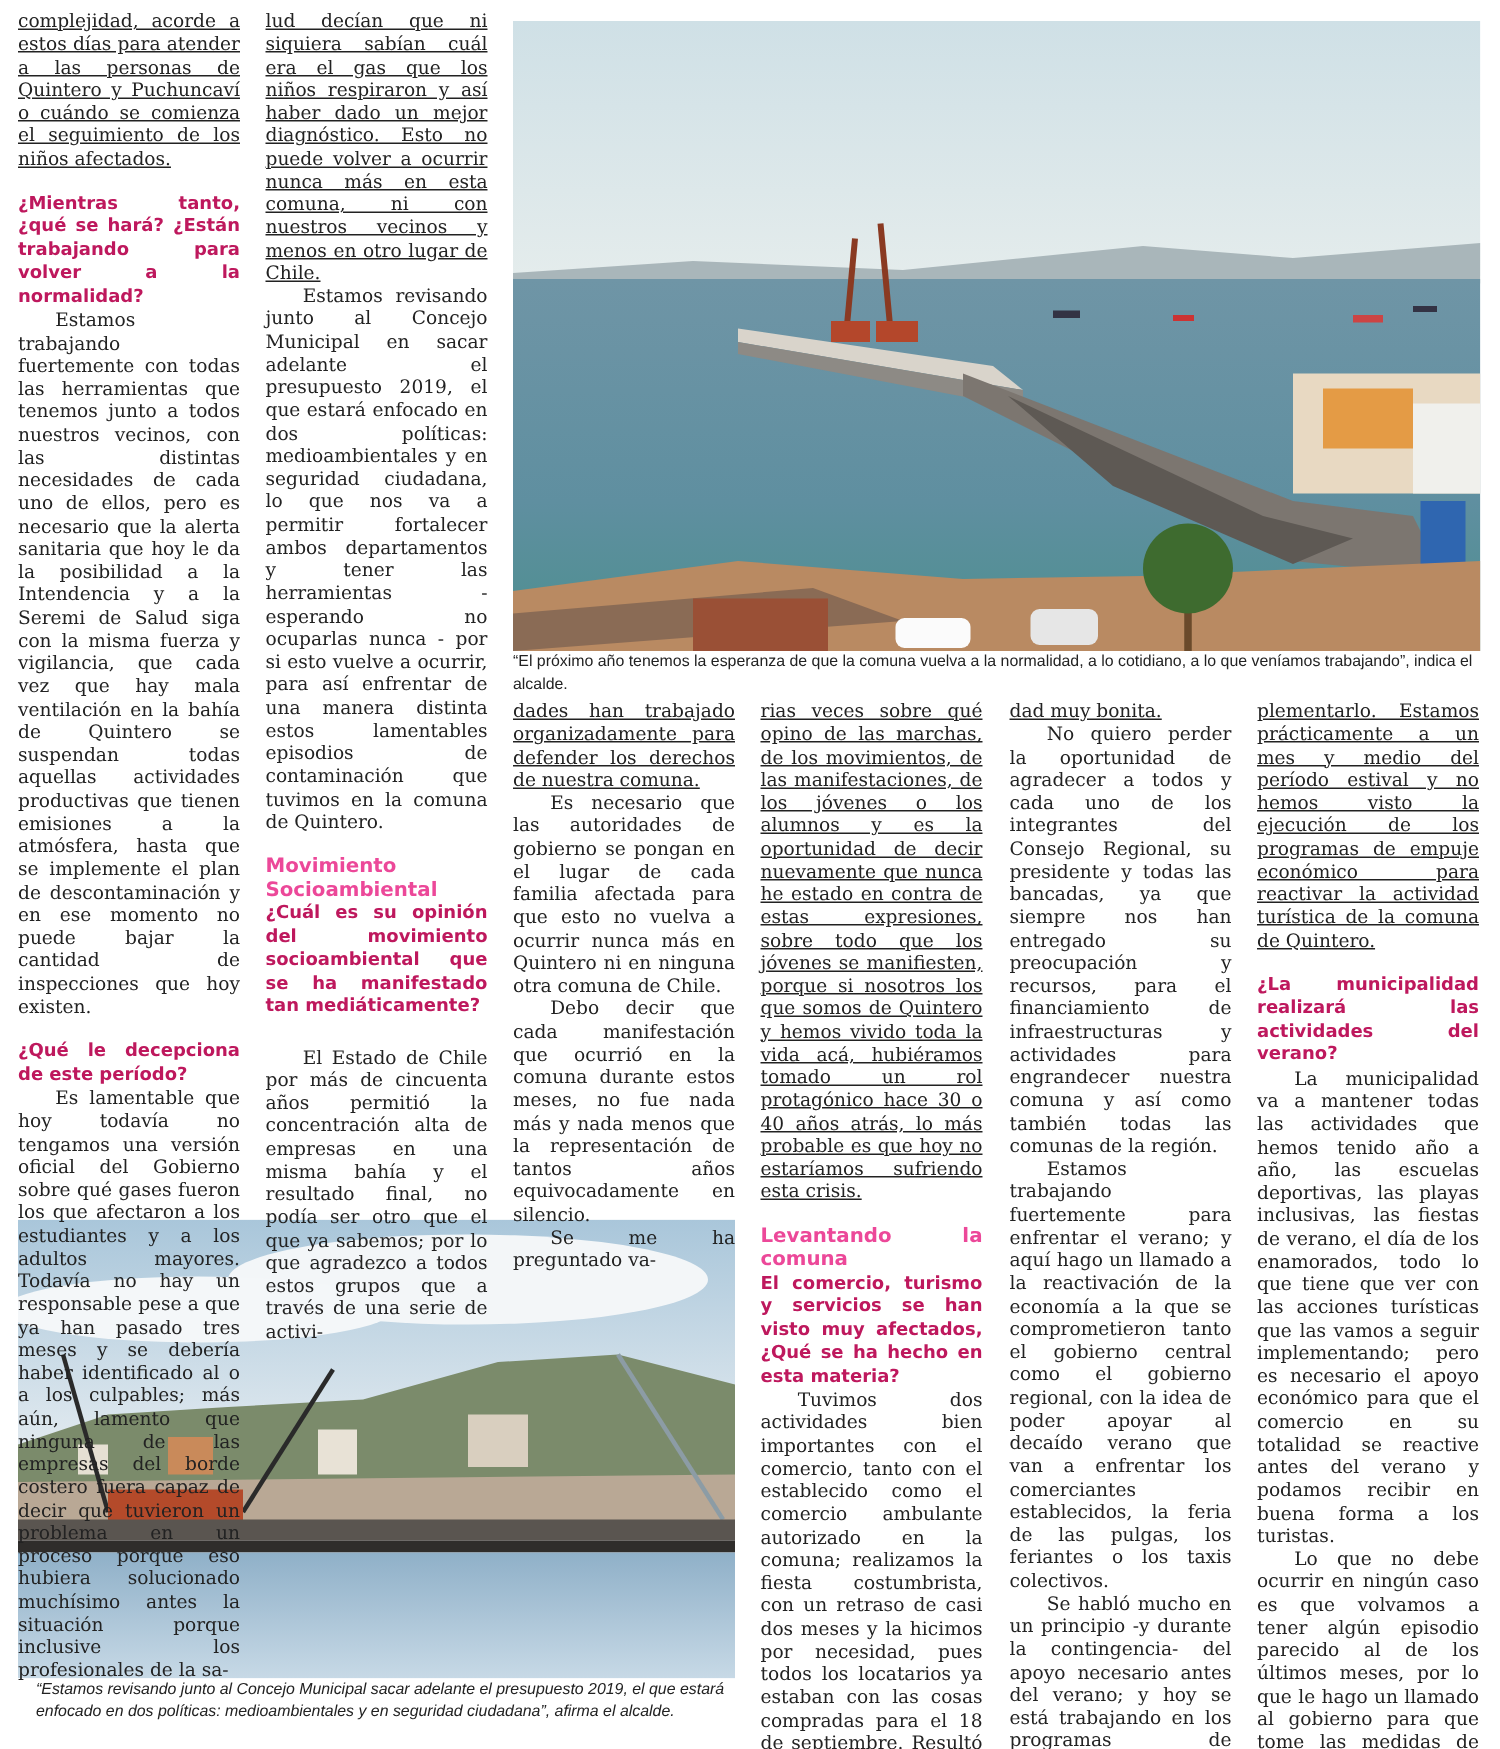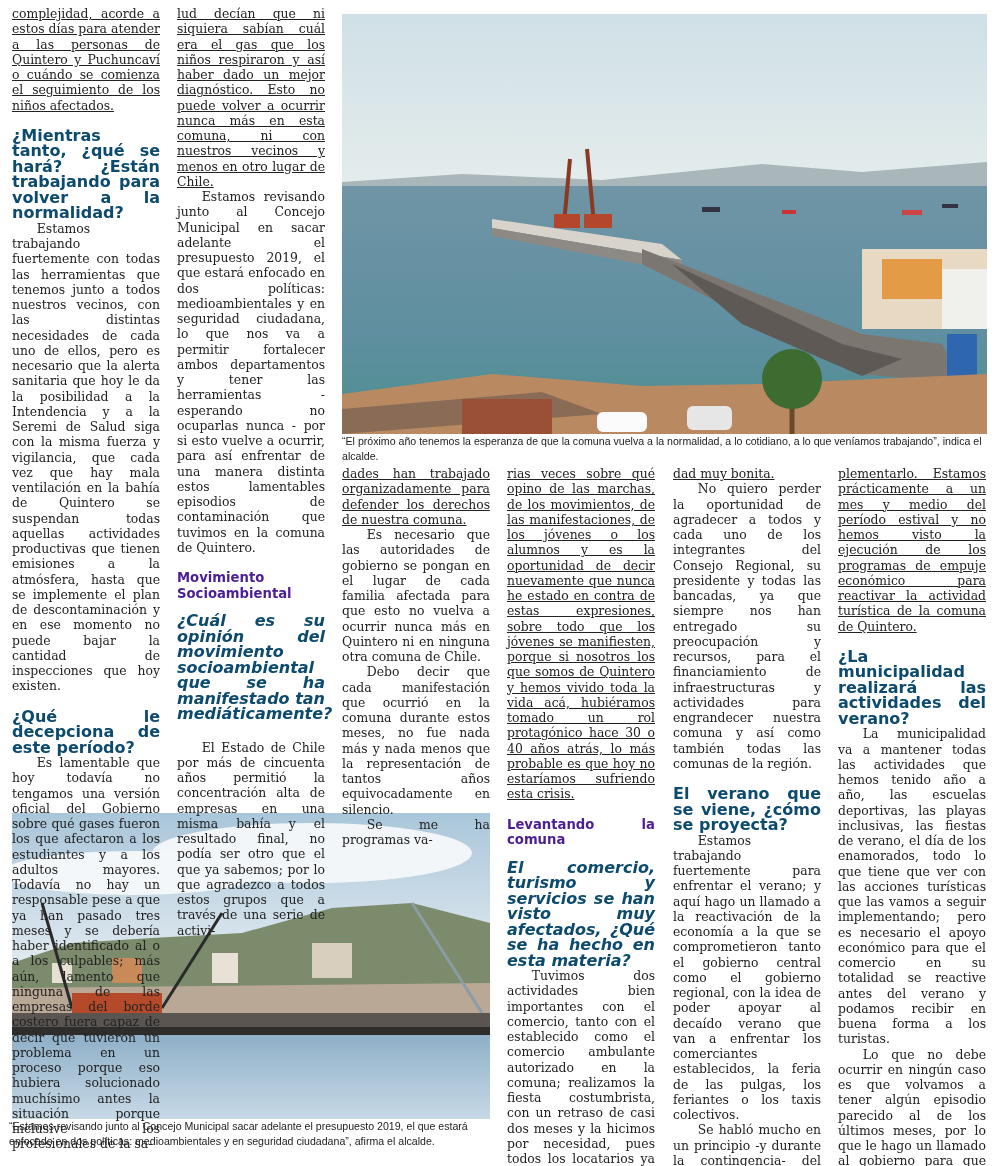--- a/index.html
+++ b/index.html
@@ -1,23 +1,23 @@
 <!DOCTYPE html>
 <html><head>
 <meta charset="utf-8">
 <style>
   html, body { margin:0; padding:0; background:#fff; }
   body { width:1000px; height:1166px; position:relative; overflow:hidden; font-family:"DejaVu Serif", serif; color:#222; }
   .col { position:absolute; font-size:12.4px; line-height:15.25px; text-align:justify; hyphens:manual; }
   .col p { margin:0; text-indent:2em; }
   .col p.noindent { text-indent:0;text-decoration:underline; }
   .col p.gap { margin-top:18px; }
-  .q { font-family:"DejaVu Sans", sans-serif; font-weight:bold; font-size:16px; line-height:15.5px; color:#0c4a6e; margin:15px 0 0 0; text-align:justify; }
-  .q.first { margin-top:12px;font-style:italic; }
-  .section-title { font-family:"DejaVu Sans", sans-serif; font-weight:bold; color:#4c1d95; font-size:13.2px; line-height:15.5px; margin:15px 0 0 0; }
+  .q { font-family:"DejaVu Sans", sans-serif; font-weight:bold; font-size:12px; line-height:15.5px; color:#be185d; margin:15px 0 0 0; text-align:justify; }
+  .q.first { margin-top:0; }
+  .section-title { font-family:"DejaVu Sans", sans-serif; font-weight:bold; color:#ec4899; font-size:13.2px; line-height:15.5px; margin:15px 0 0 0; }
   .photo { position:absolute; overflow:hidden; }
   .caption { position:absolute; font-family:"Liberation Sans", sans-serif; font-size:10.6px; line-height:15px; color:#222; }
 </style>
 </head>
 <body>
 
 <div class="photo" style="left:342px; top:14px; width:645px; height:420px;">
   <svg width="645" height="420" viewBox="0 0 645 420">
     <defs>
       <linearGradient id="sky1" x1="0" y1="0" x2="0" y2="1">
@@ -94,21 +94,21 @@
     <line x1="150" y1="195" x2="210" y2="100" stroke="#2a2a2a" stroke-width="3"></line>
     <line x1="470" y1="200" x2="400" y2="90" stroke="#8c9ca5" stroke-width="3"></line>
     <rect x="60" y="180" width="90" height="25" fill="#b44a2a"></rect>
 
     <rect x="0" y="200" width="478" height="14" fill="#5a5550"></rect>
     <rect x="0" y="214" width="478" height="8" fill="#2f2d2b"></rect>
 
     <rect y="222" width="478" height="84" fill="url(#sea2)"></rect>
   </svg>
 </div>
-<div class="caption" style="left:9px; top:1119px; width:480px;">“Estamos revisando junto al Concejo Municipal sacar adelante el presupuesto 2019, el que estará enfocado en dos políticas: medioambientales y en seguridad ciudadana”, afirma el alcalde.</div>
+<div class="caption" style="left:24px; top:1119px; width:480px;font-style:italic;">“Estamos revisando junto al Concejo Municipal sacar adelante el presupuesto 2019, el que estará enfocado en dos políticas: medioambientales y en seguridad ciudadana”, afirma el alcalde.</div>
 
 <div class="col" style="left:12px; top:6px; width:148px;">
   <p class="noindent">complejidad, acorde a estos días para atender a las personas de Quintero y Puchuncaví o cuándo se comienza el seguimiento de los niños afectados.</p>
   <div class="q">¿Mientras tanto, ¿qué se hará? ¿Están trabajando para volver a la normalidad?</div>
   <p>Estamos trabajando fuertemente con todas las herramientas que tenemos junto a todos nuestros vecinos, con las distintas necesidades de cada uno de ellos, pero es necesario que la alerta sanitaria que hoy le da la posibilidad a la Intendencia y a la Seremi de Salud siga con la misma fuerza y vigilancia, que cada vez que hay mala ventilación en la bahía de Quintero se suspendan todas aquellas actividades productivas que tienen emisiones a la atmósfera, hasta que se implemente el plan de descontaminación y en ese momento no puede bajar la cantidad de inspecciones que hoy existen.</p>
   <div class="q">¿Qué le decepciona de este período?</div>
   <p>Es lamentable que hoy todavía no tengamos una versión oficial del Gobierno sobre qué gases fueron los que afectaron a los estudiantes y a los adultos mayores. Todavía no hay un responsable pese a que ya han pasado tres meses y se debería haber identificado al o a los culpables; más aún, lamento que ninguna de las empresas del borde costero fuera capaz de decir que tuvieron un problema en un proceso porque eso hubiera solucionado muchísimo antes la situación porque inclusive los profesionales de la sa-</p>
 </div>
 
 <div class="col" style="left:177px; top:6px; width:148px;">
@@ -116,35 +116,34 @@
   <p>Estamos revisando junto al Concejo Municipal en sacar adelante el presupuesto 2019, el que estará enfocado en dos políticas: medioambientales y en seguridad ciudadana, lo que nos va a permitir fortalecer ambos departamentos y tener las herramientas - esperando no ocuparlas nunca - por si esto vuelve a ocurrir, para así enfrentar de una manera distinta estos lamentables episodios de contaminación que tuvimos en la comuna de Quintero.</p>
   <div class="section-title">Movimiento Socioambiental</div>
   <div class="q first">¿Cuál es su opinión del movimiento socioambiental que se ha manifestado tan mediáticamente?</div>
   <p class="gap">El Estado de Chile por más de cincuenta años permitió la concentración alta de empresas en una misma bahía y el resultado final, no podía ser otro que el que ya sabemos; por lo que agradezco a todos estos grupos que a través de una serie de activi-</p>
 </div>
 
 <div class="col" style="left:342px; top:466px; width:148px;">
   <p class="noindent">dades han trabajado organizadamente para defender los derechos de nuestra comuna.</p>
   <p>Es necesario que las autoridades de gobierno se pongan en el lugar de cada familia afectada para que esto no vuelva a ocurrir nunca más en Quintero ni en ninguna otra comuna de Chile.</p>
   <p>Debo decir que cada manifestación que ocurrió en la comuna durante estos meses, no fue nada más y nada menos que la representación de tantos años equivocadamente en silencio.</p>
-  <p>Se me ha programas va-</p>
+  <p>Se me ha preguntado va-</p>
 </div>
 
 <div class="col" style="left:507px; top:466px; width:148px;">
   <p class="noindent">rias veces sobre qué opino de las marchas, de los movimientos, de las manifestaciones, de los jóvenes o los alumnos y es la oportunidad de decir nuevamente que nunca he estado en contra de estas expresiones, sobre todo que los jóvenes se manifiesten, porque si nosotros los que somos de Quintero y hemos vivido toda la vida acá, hubiéramos tomado un rol protagónico hace 30 o 40 años atrás, lo más probable es que hoy no estaríamos sufriendo esta crisis.</p>
   <div class="section-title">Levantando la comuna</div>
   <div class="q first">El comercio, turismo y servicios se han visto muy afectados, ¿Qué se ha hecho en esta materia?</div>
   <p>Tuvimos dos actividades bien importantes con el comercio, tanto con el establecido como el comercio ambulante autorizado en la comuna; realizamos la fiesta costumbrista, con un retraso de casi dos meses y la hicimos por necesidad, pues todos los locatarios ya estaban con las cosas compradas para el 18 de septiembre. Resultó una actividad con mucha gente y agradezco a todos aquellos que asistieron.</p>
 
 </div>
 
 <div class="col" style="left:673px; top:466px; width:148px;">
   <p class="noindent">dad muy bonita.</p>
   <p>No quiero perder la oportunidad de agradecer a todos y cada uno de los integrantes del Consejo Regional, su presidente y todas las bancadas, ya que siempre nos han entregado su preocupación y recursos, para el financiamiento de infraestructuras y actividades para engrandecer nuestra comuna y así como también todas las comunas de la región.</p>
-  <div class="q">El verano que se viene, ¿cómo se proyecta?</div>
   <p>Estamos trabajando fuertemente para enfrentar el verano; y aquí hago un llamado a la reactivación de la economía a la que se comprometieron tanto el gobierno central como el gobierno regional, con la idea de poder apoyar al decaído verano que van a enfrentar los comerciantes establecidos, la feria de las pulgas, los feriantes o los taxis colectivos.</p>
   <p>Se habló mucho en un principio -y durante la contingencia- del apoyo necesario antes del verano; y hoy se está trabajando en los programas de gobierno, pero no con la rapidez y con la implementación que la comuna necesita o espera. Y por ello, voy a solicitar rápidamente al intendente, que ha estado muy presente en la comuna, una nueva mesa de trabajo, pero con resultados de verdad pues todo lo conversado durante estos meses hay que empezar a im-</p>
 </div>
 
 <div class="col" style="left:838px; top:466px; width:148px;">
   <p class="noindent">plementarlo. Estamos prácticamente a un mes y medio del período estival y no hemos visto la ejecución de los programas de empuje económico para reactivar la actividad turística de la comuna de Quintero.</p>
   <div class="q">¿La municipalidad realizará las actividades del verano?</div>
   <p>La municipalidad va a mantener todas las actividades que hemos tenido año a año, las escuelas deportivas, las playas inclusivas, las fiestas de verano, el día de los enamorados, todo lo que tiene que ver con las acciones turísticas que las vamos a seguir implementando; pero es necesario el apoyo económico para que el comercio en su totalidad se reactive antes del verano y podamos recibir en buena forma a los turistas.</p>
   <p>Lo que no debe ocurrir en ningún caso es que volvamos a tener algún episodio parecido al de los últimos meses, por lo que le hago un llamado al gobierno para que tome las medidas de control que tiene hoy día como la suspensión de actividades industriales cuando la ventilación no es buena en la bahía; eso se debe mantener rigurosamente porque nuestra comuna no resiste un episodio más, ni Concón ni Puchuncaví, porque además de todo lo relacionado con la contaminación se genera un desastre económico que involucra a todas las familias de Quintero.</p>
 </div>

